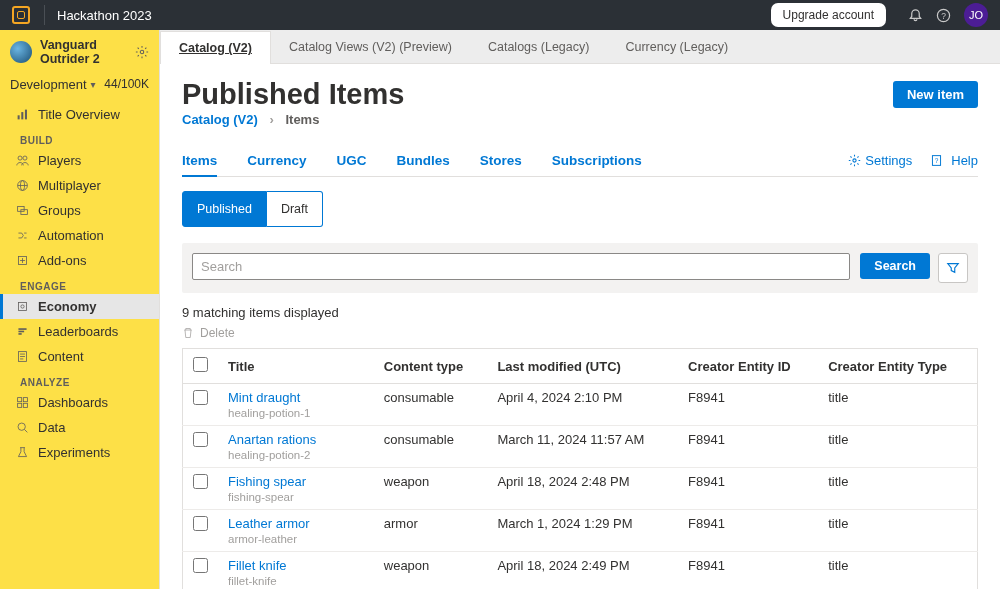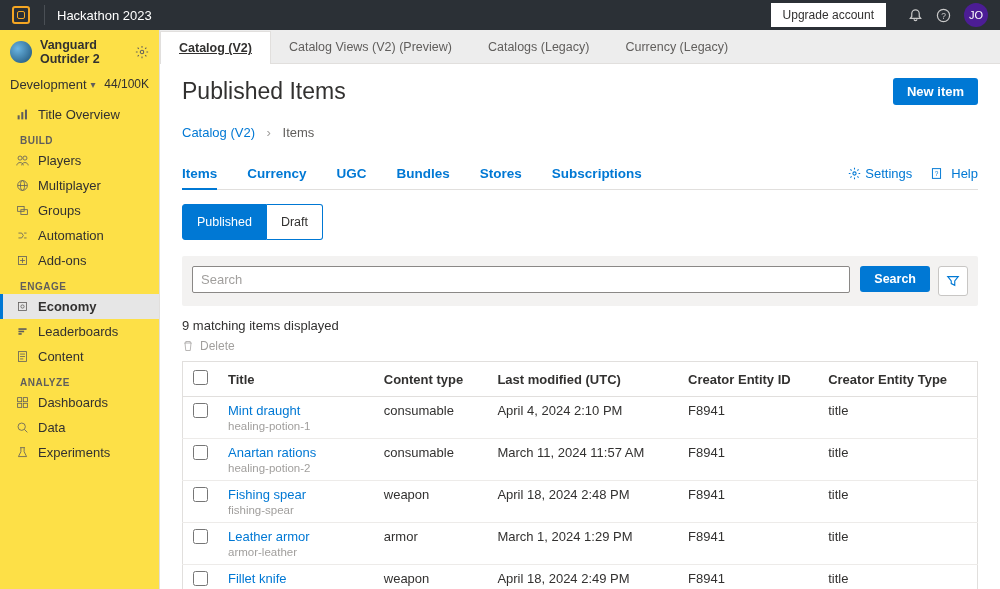--- a/index.html
+++ b/index.html
@@ -5,21 +5,21 @@
 * { box-sizing: border-box; margin: 0; padding: 0; }
 body { font-family: "Segoe UI", Arial, sans-serif; font-size: 13px; color: #323130; background: #fff; }
 
 
 .topbar { height: 30px; background: #2b3036; display: flex; align-items: center; padding: 0 12px; color: #fff; }
 .topbar .logo { width: 18px; height: 18px; border: 2px solid #f5a623; border-radius: 3px; position: relative; margin-right: 8px; }
 .topbar .logo::after { content: ""; position: absolute; inset: 3px; border: 1.5px solid #f5a623; border-radius: 2px; }
 .topbar .sep { width: 1px; height: 20px; background: #4a4f55; margin: 0 12px 0 6px; }
 .topbar .title { font-size: 13px; color: #fff; }
 .topbar .spacer { flex: 1; }
-.topbar .upgrade { background: #fff; color: #323130; border: none; border-radius: 0; padding: 5px 12px; font-size: 12px; cursor: pointer; margin-right: 14px; }
+.topbar .upgrade { background: #fff; color: #323130; border: none; border-radius: 7px; padding: 5px 12px; font-size: 12px; cursor: pointer; margin-right: 14px; }
 .topbar .icon-btn { width: 26px; height: 26px; display: flex; align-items: center; justify-content: center; color: #c8c8c8; cursor: pointer; margin-left: 2px; }
 .topbar .avatar { width: 24px; height: 24px; border-radius: 50%; background: #4c1d95; color: #fff; font-size: 11px; display: flex; align-items: center; justify-content: center; margin-left: 8px; }
 
 
 .app { display: flex; height: calc(100vh - 30px); }
 .sidebar { width: 160px; background: #fde047; border-right: 1px solid #e1dfdd; display: flex; flex-direction: column; font-size: 13px; overflow: hidden; }
 .main { flex: 1; display: flex; flex-direction: column; overflow: hidden; }
 
 
 .proj { display: flex; align-items: center; padding: 8px 10px 6px; }
@@ -37,24 +37,24 @@
 .nav-item.active { background: #e6e6e6; font-weight: 600; border-left: 3px solid #0078d4; padding-left: 11px; }
 
 
 .tabstrip { background: #ededed; border-bottom: 1px solid #e1dfdd; display: flex; align-items: center; padding: 0 0 0 0; height: 34px; }
 .tabstrip .tab { padding: 9px 18px; font-size: 12.5px; color: #605e5c; cursor: pointer; }
 .tabstrip .tab.active { background: #fff; color: #323130; font-weight: 600; text-decoration: underline; border: 1px solid #e1dfdd; border-bottom: none; position: relative; top: 1px; }
 
 
 .content { padding: 14px 22px; overflow-y: auto; flex: 1; }
 .page-head { display: flex; align-items: center; }
-.page-title { font-size: 23px; font-weight: 400; color: #323130; }
+.page-title { font-size: 29px; font-weight: 700; color: #323130; }
 .new-btn { margin-left: auto; background: #0078d4; color: #fff; border: none; border-radius: 3px; padding: 6px 14px; font-size: 13px; font-weight: 600; cursor: pointer; }
 
-.breadcrumb { margin-top: 20px; font-size: 13px; }
+.breadcrumb { margin-top: 1px; font-size: 13px; font-weight: bold; }
 .breadcrumb .bc-link { color: #0078d4; cursor: pointer; }
 .breadcrumb .bc-sep { margin: 0 8px; color: #a19f9d; }
 .breadcrumb .bc-cur { color: #605e5c; }
 
 .subtabs { border-bottom: 1px solid #e1dfdd; margin-top: 18px; display: flex; align-items: center; }
 .subtab { padding: 8px 0; margin-right: 30px; font-size: 13.5px; font-weight: 600; color: #0078d4; cursor: pointer; position: relative; }
 .subtab.active::after { content: ""; position: absolute; left: 0; right: 0; bottom: -1px; height: 2px; background: #0078d4; }
 .subtabs .spacer { flex: 1; }
 .subtabs .cog-link { color: #0078d4; font-size: 13px; display: flex; align-items: center; cursor: pointer; margin-right: 18px; }
 .subtabs .cog-link svg, .subtabs .cog-link .qicon { margin-right: 4px; }

